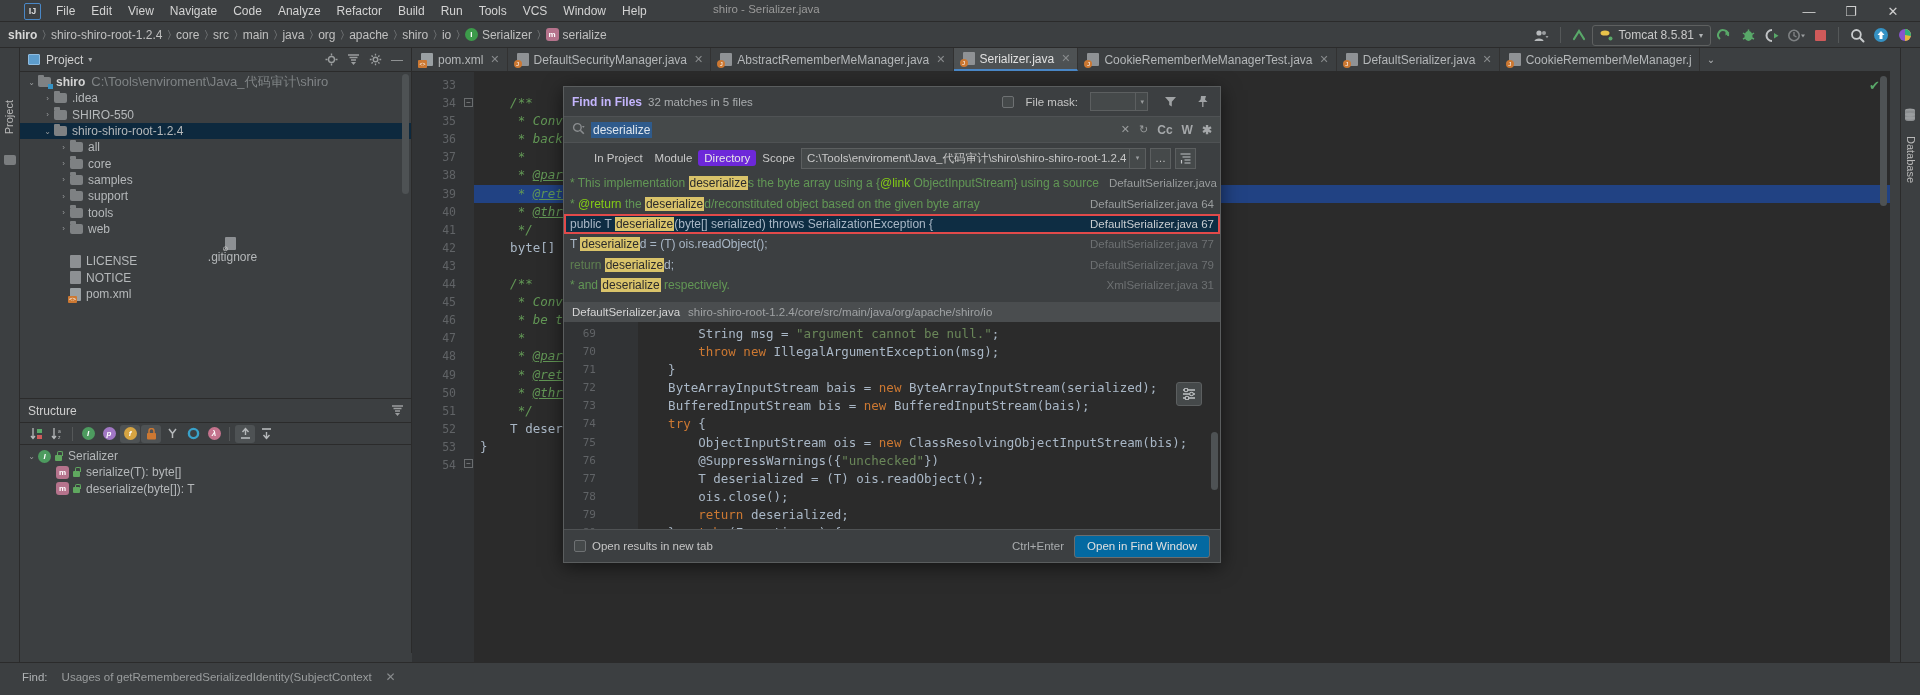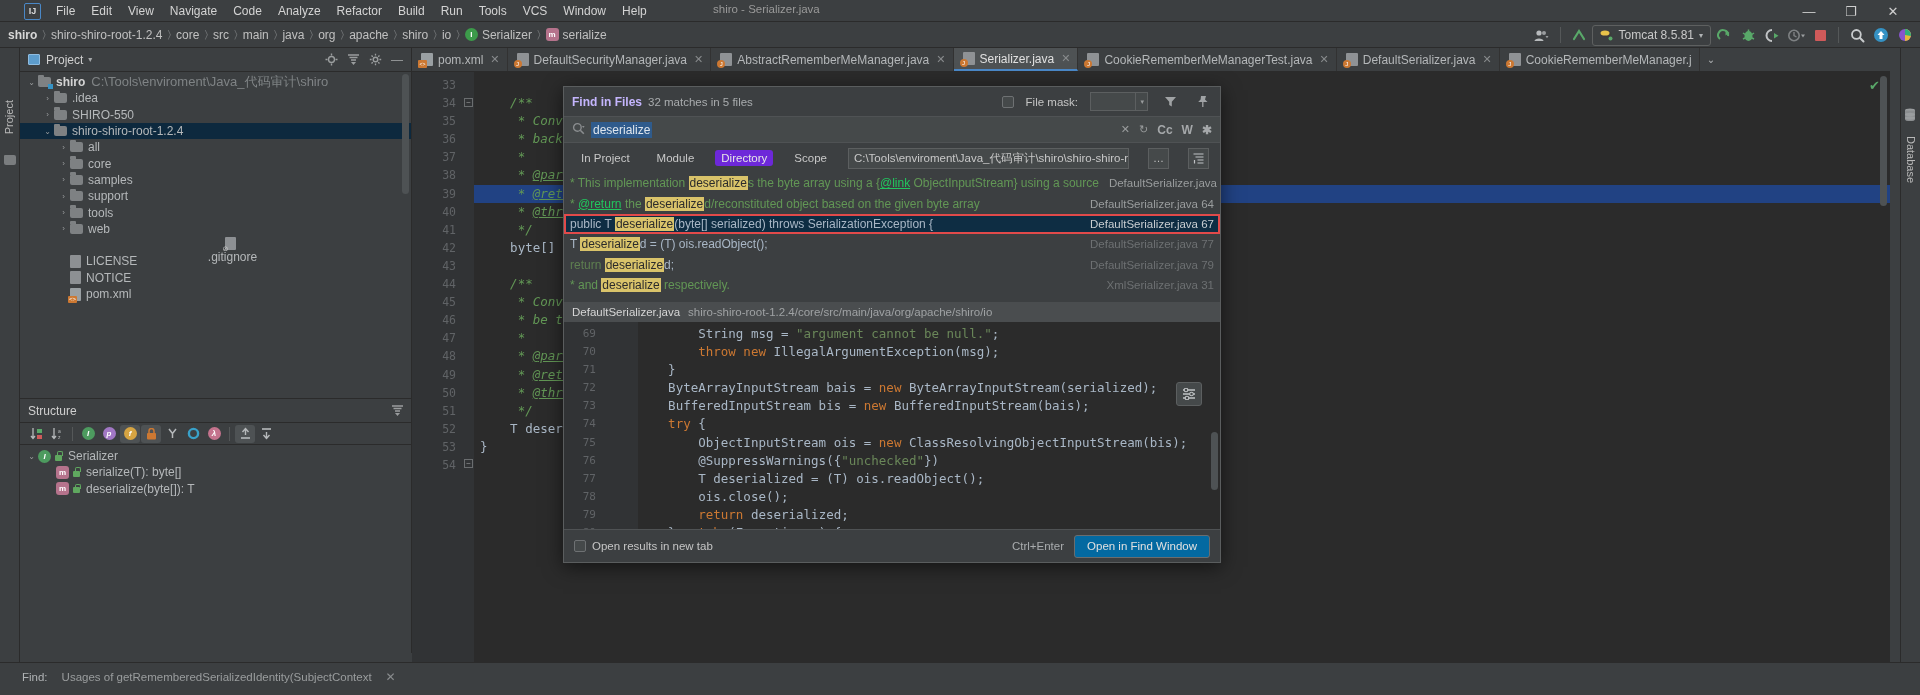--- a/index.html
+++ b/index.html
@@ -210,21 +210,21 @@
     height:27px; display:flex; align-items:center; padding:0 8px; flex:none;
     border-top:1px solid #4f5254; border-bottom:1px solid #4f5254; background:#45494a;
   }
   .searchglass { color:#8a8d8f; font-size:11px; margin-right:6px; }
   .query { background:#2f5b8c; color:#dfe6ee; font-size:12px; padding:1px 2px; }
   .find-input-right { margin-left:auto; display:flex; align-items:center; gap:9px; color:#9a9d9e; font-size:11px; }
   .opt { font-size:12px; color:#a5a8aa; font-weight:bold; }
   .opt.w { font-style:normal; }
 
   .scope-row {
-    height:30px; display:flex; align-items:center; padding:0 11px; flex:none;gap:15px;
+    height:30px; display:flex; align-items:center; padding:0 24px; flex:none;
   }
   .scope-tab { font-size:11.5px; color:#c8c8c8; padding:2px 6px; border-radius:3px; }
   .scope-tab.active { background:#6d28d9; color:#e6e6e6; }
   .dir-field {
     flex:1; height:21px; background:#45494a; border:1px solid #5c5f60;
     display:flex; align-items:center; padding-left:5px; font-size:11.5px; color:#c8c8c8;
     white-space:nowrap; overflow:hidden;
   }
   .dir-arrow {
     width:16px; height:100%; border-left:1px solid #5c5f60; display:flex;
@@ -244,21 +244,21 @@
   .res-row.sel {
     background:#0e2d43; outline:2px solid #e14a4a; outline-offset:-2px; color:#c8cdd2;
   }
   .res-path { margin-left:auto; font-size:11.5px; color:#9a9d9e; padding-left:10px; }
   .res-row.sel .res-path { color:#c9ced2; }
   .res-row.dim { color:#5e7f50; }
   .res-row.dim .res-path { color:#6d7072; }
   .hit { background:#d9c36a; color:#2b2b2b; padding:0 1px; }
   .res-code { color:#a9b7c6; font-family:"Liberation Sans", sans-serif; }
   .jd { color:#629755; }
-  .jdlink { color:#22c55e; text-decoration:underline; }
+  .jdlink { color:#84cc16; }
 
   .res-file-bar {
     height:20px; background:#4a4d4f; display:flex; align-items:center; padding:0 8px;
     font-size:11.5px; color:#d6d6d6; flex:none;
   }
   .res-file-bar .sub { color:#9fa2a4; margin-left:8px; }
 
   
   .preview { flex:1; position:relative; background:#2b2b2b; overflow:hidden; }
   .pv-gutter {

